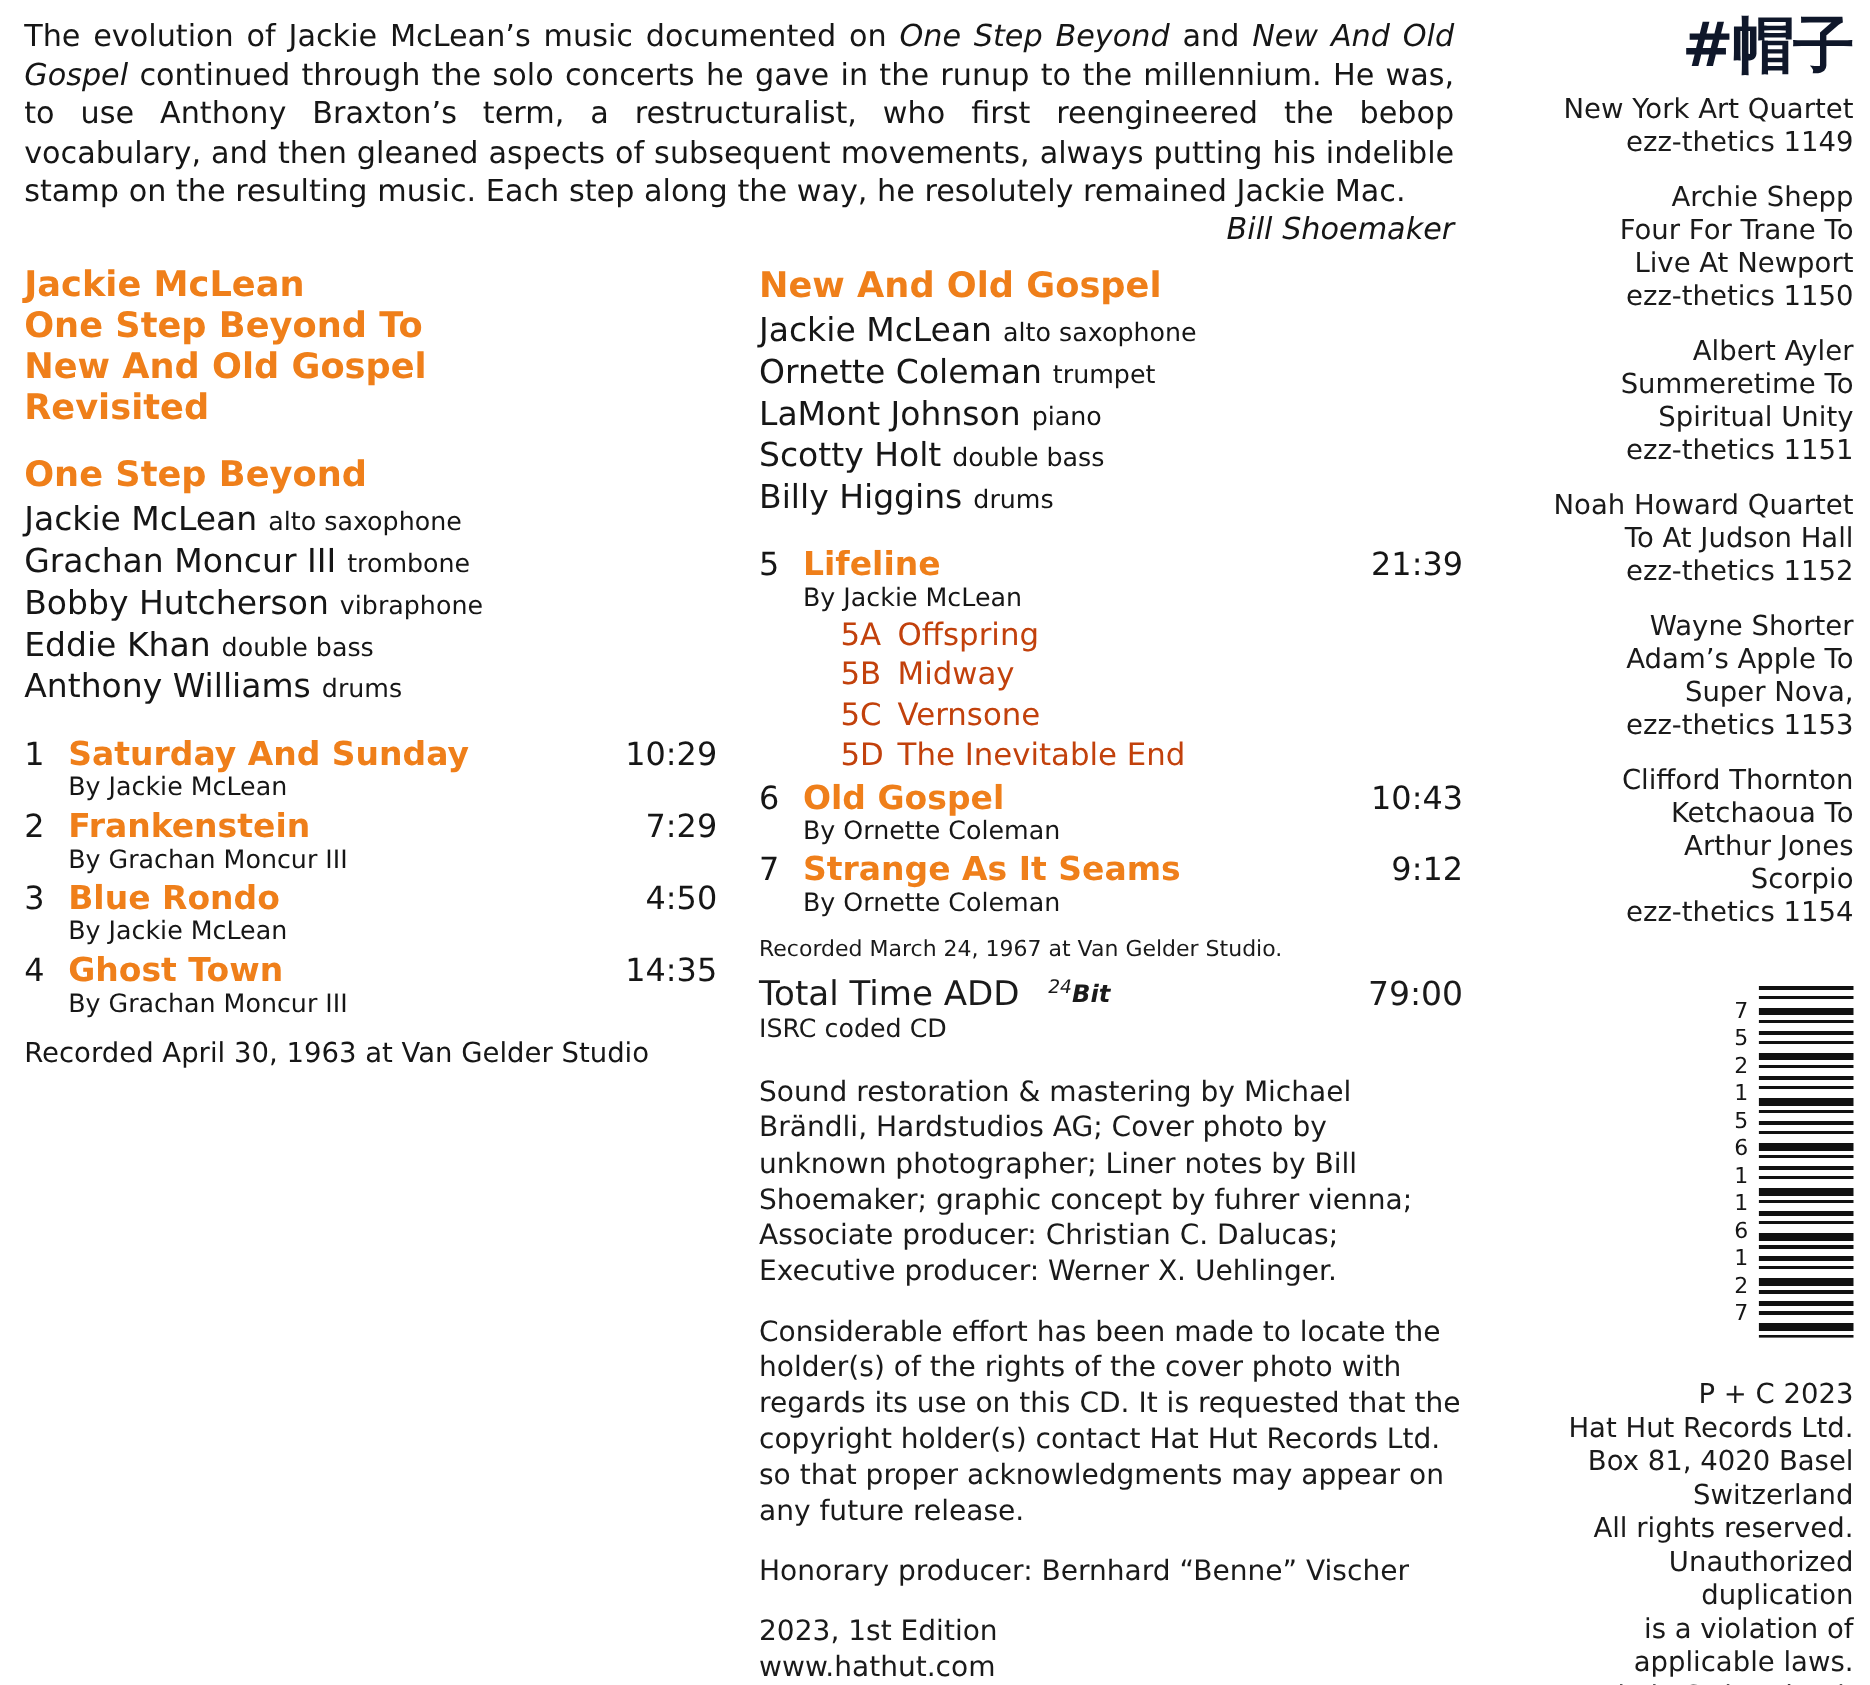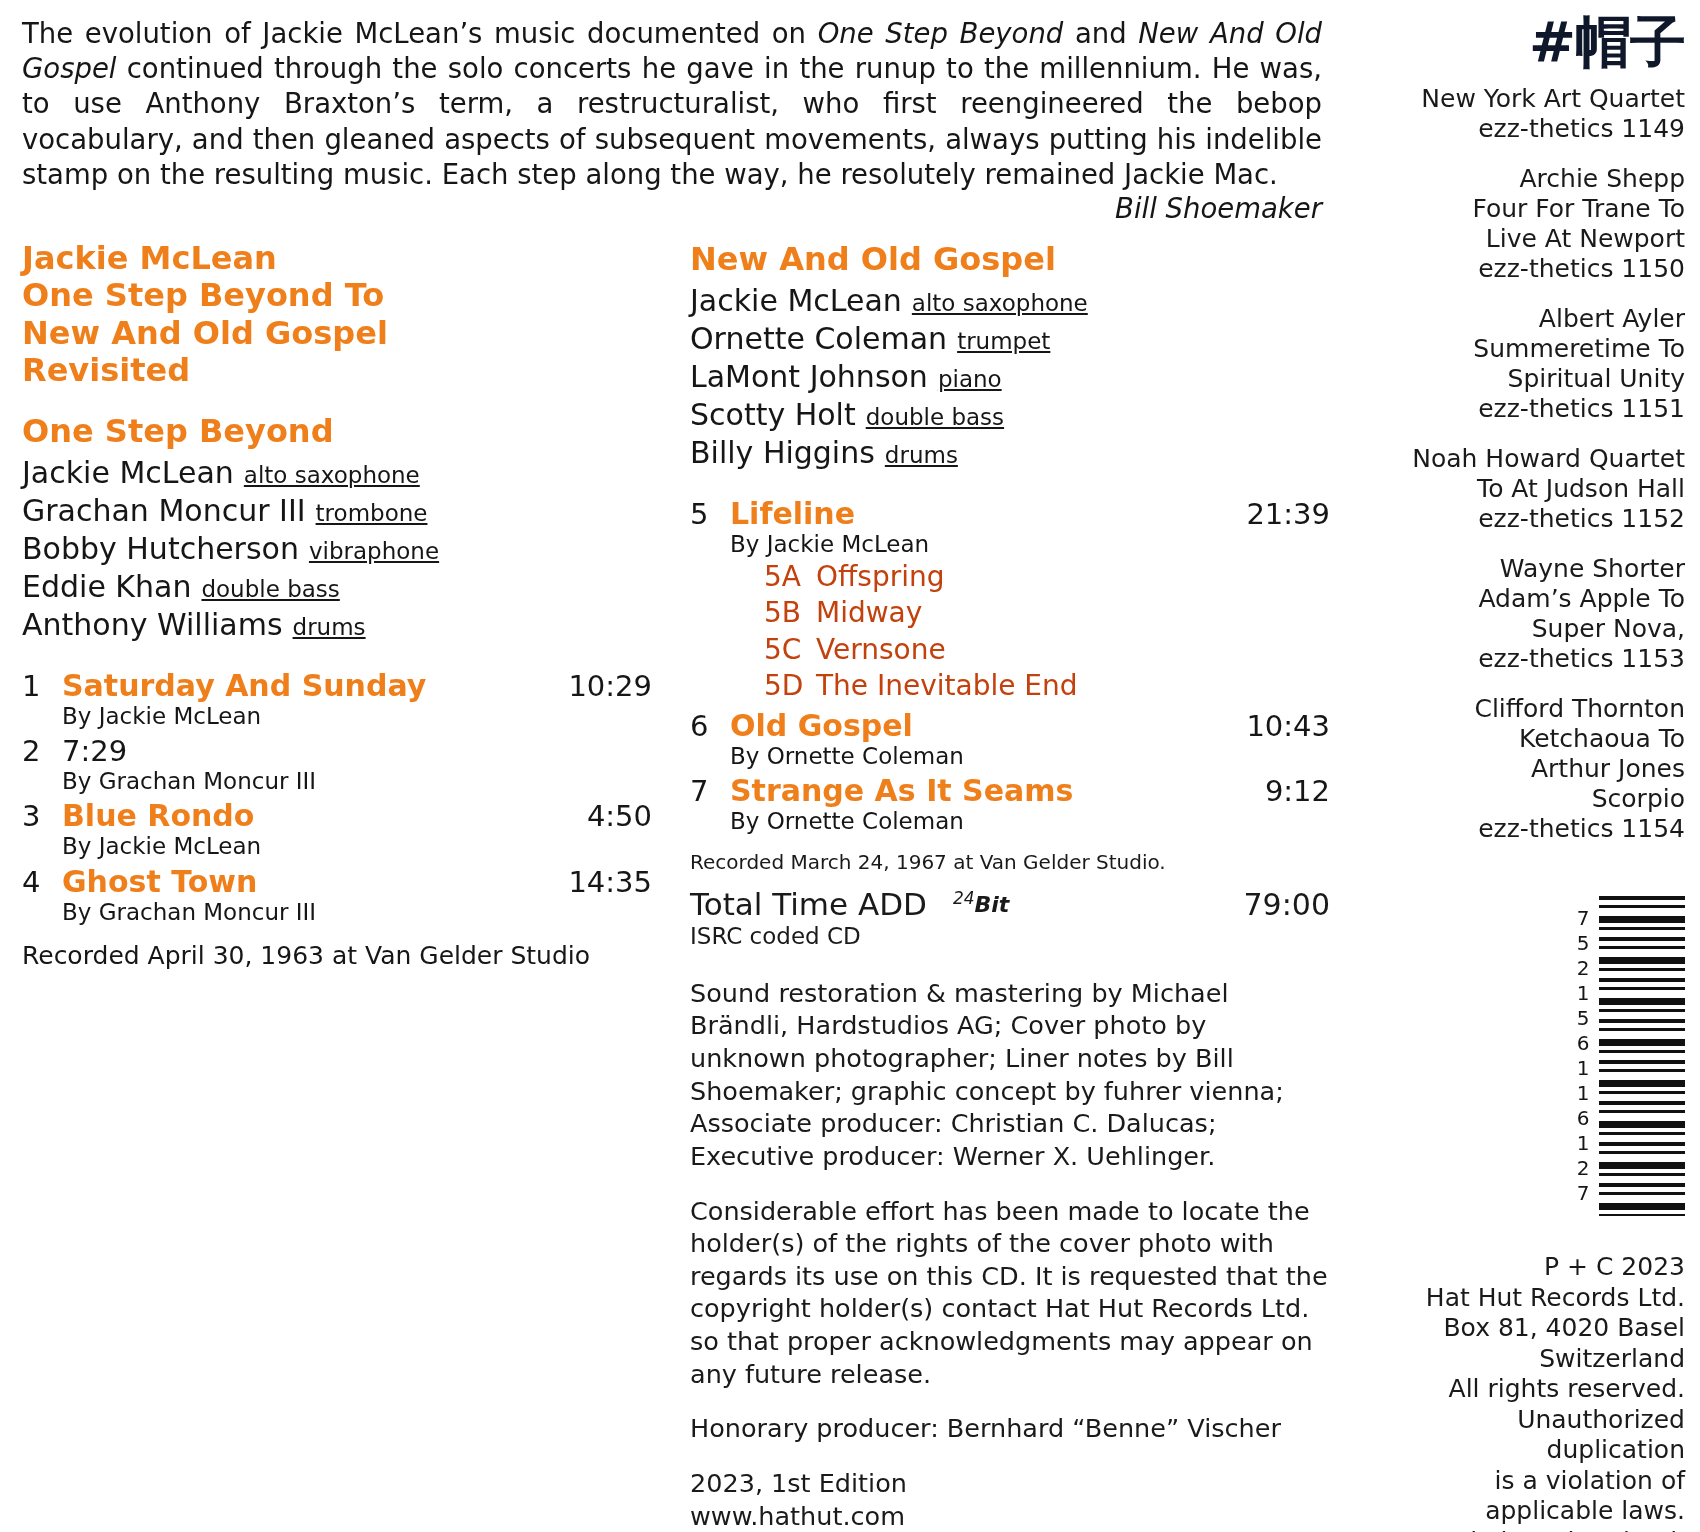--- a/index.html
+++ b/index.html
@@ -84,21 +84,20 @@
   
   .person {
     font-size: 30px;
     line-height: 1.27;
     color: #161616;
     white-space: nowrap;
   }
   .person .instr {
     font-size: 23px;
     padding-left: 10px;
-    text-decoration: underline;
   }
 
   
   .tracks { margin-top: 24px; }
   .track { position: relative; margin-bottom: 3px; }
   .track-line {
     display: flex;
     align-items: baseline;
   }
   .t-num {
@@ -279,20 +278,21 @@
         <div class="track-line">
           <span class="t-num">1</span>
           <span class="t-title">Saturday And Sunday</span>
           <span class="t-time">10:29</span>
         </div>
         <div class="t-by">By Jackie McLean</div>
       </div>
       <div class="track">
         <div class="track-line">
           <span class="t-num">2</span>
+          <span class="t-title">Frankenstein</span>
           <span class="t-time">7:29</span>
         </div>
         <div class="t-by">By Grachan Moncur III</div>
       </div>
       <div class="track">
         <div class="track-line">
           <span class="t-num">3</span>
           <span class="t-title">Blue Rondo</span>
           <span class="t-time">4:50</span>
         </div>

